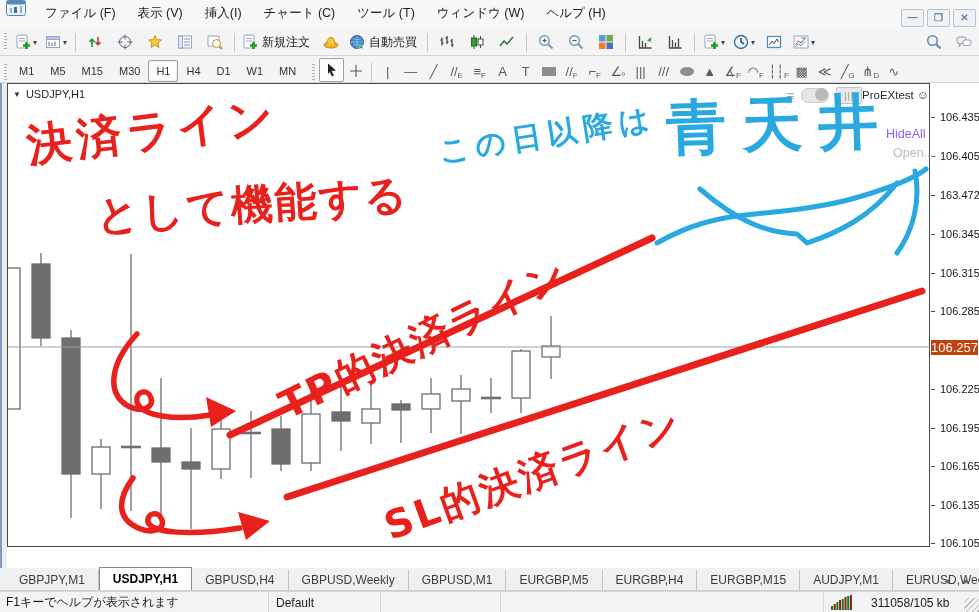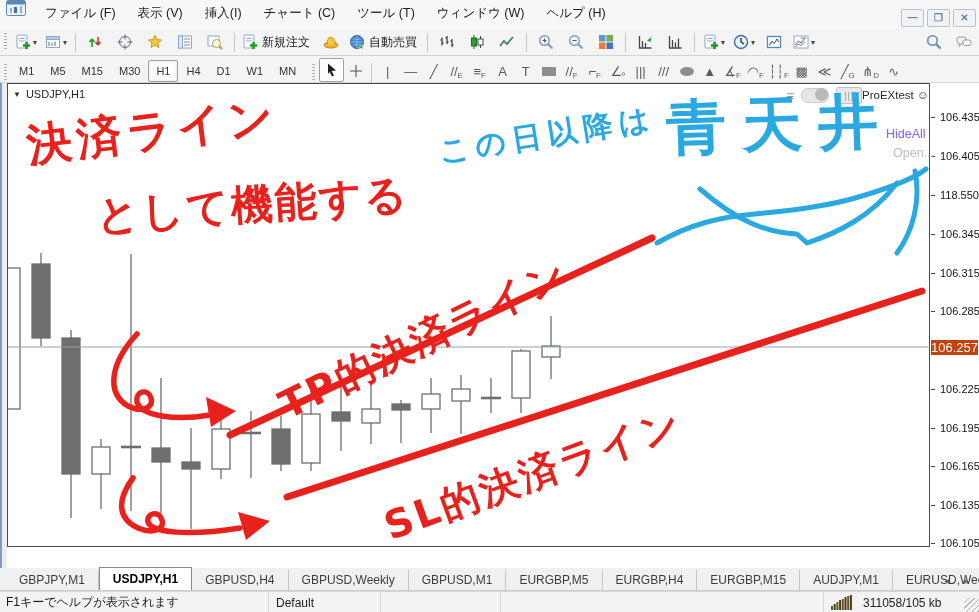--- a/index.html
+++ b/index.html
@@ -75,21 +75,21 @@
   .tab.active{background:#fff;border:1px solid #8a8a8a;border-bottom:0;height:22px;font-weight:bold;color:#000;}
   #tabarrows{position:absolute;right:4px;bottom:4px;color:#666;font-size:10px;letter-spacing:6px;}
 
   
   #statusbar{position:absolute;top:591px;left:0;width:979px;height:21px;background:#f3f3f3;border-top:1px solid #d6d6d6;font-size:12px;color:#1d1d1d;}
   .sseg{position:absolute;top:0;height:21px;display:flex;align-items:center;padding-left:7px;border-left:1px solid #d6d6d6;box-sizing:border-box;}
   #seg-help{left:0;width:268px;border-left:none;padding-left:6px;}
   #seg-profile{left:268px;width:112px;}
   #seg-3{left:380px;width:120px;}
   #seg-4{left:500px;width:323px;}
-  #seg-traffic{left:823px;width:130px;gap:10px;align-items:center;}
+  #seg-traffic{left:823px;width:130px;gap:18px;align-items:center;}
   #grip{position:absolute;right:0;bottom:0;width:15px;height:15px;background:repeating-linear-gradient(135deg,transparent 0 3px,#b7b7b7 3px 4px);}
 </style>
 </head>
 <body>
 
 <div id="app">
 
   <div id="titleblue"></div>
 
   <div id="menubar">
@@ -532,21 +532,21 @@
     <div id="hideall-label">HideAll</div>
     <div id="open-label">Open...</div>
 
     <div id="paxis">
       <div id="curprice" style="top: 257px;">106.257</div>
     <div class="ptick" style="top: 34px;"></div>
         <div class="plabel" style="top: 34px;">106.435</div>
         <div class="ptick" style="top: 73px;"></div>
         <div class="plabel" style="top: 73px;">106.405</div>
         <div class="ptick" style="top: 112px;"></div>
-        <div class="plabel" style="top: 112px;">118.550</div>
+        <div class="plabel" style="top: 112px;">163.472</div>
         <div class="ptick" style="top: 151px;"></div>
         <div class="plabel" style="top: 151px;">106.345</div>
         <div class="ptick" style="top: 190px;"></div>
         <div class="plabel" style="top: 190px;">106.315</div>
         <div class="ptick" style="top: 228px;"></div>
         <div class="plabel" style="top: 228px;">106.285</div>
         <div class="ptick" style="top: 306px;"></div>
         <div class="plabel" style="top: 306px;">106.225</div>
         <div class="ptick" style="top: 345px;"></div>
         <div class="plabel" style="top: 345px;">106.195</div>

